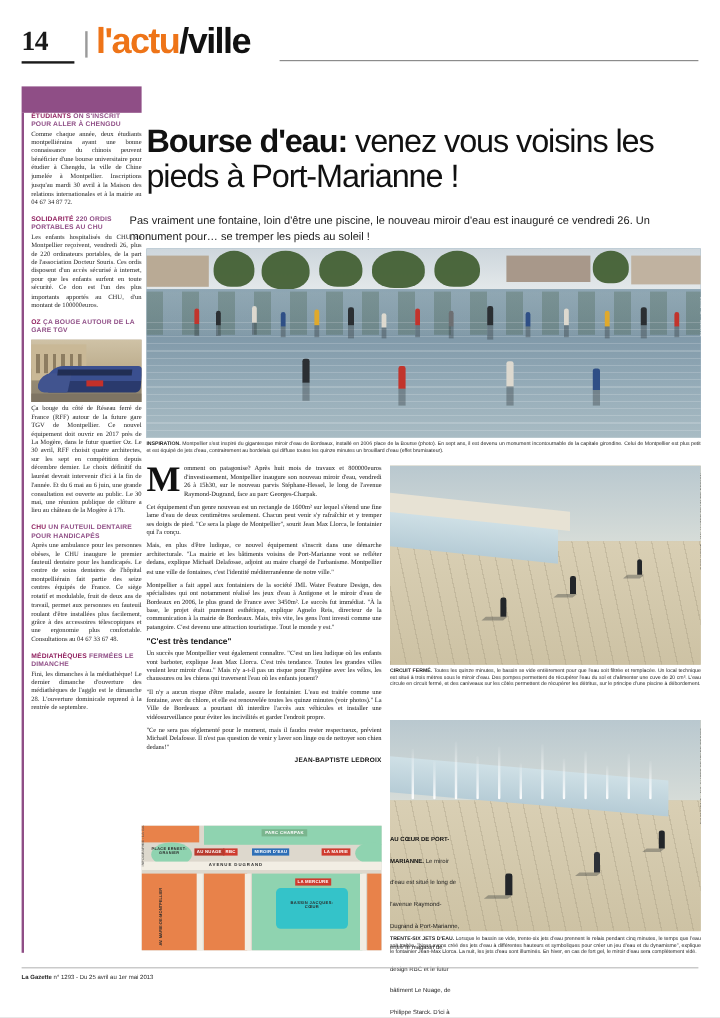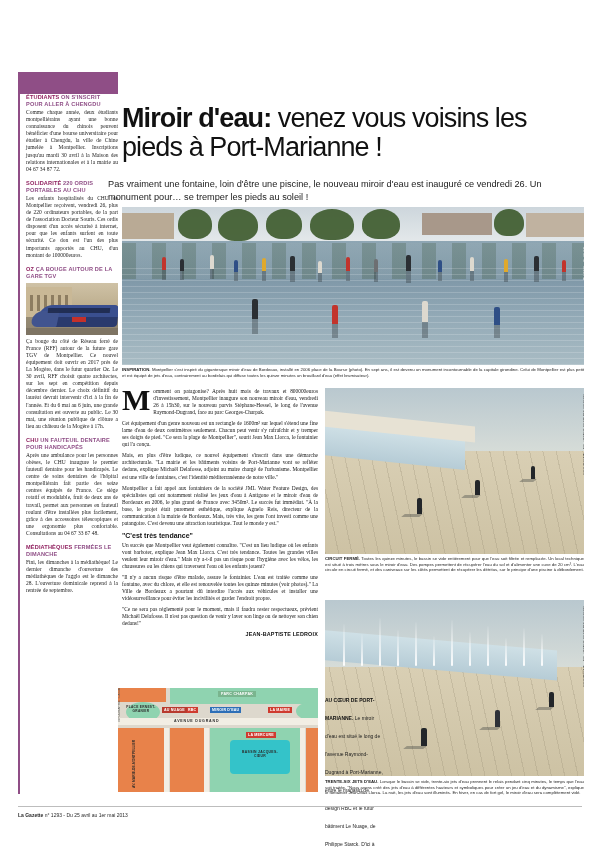--- a/index.html
+++ b/index.html
@@ -128,20 +128,27 @@
   .foot-rule{position:absolute;left:18px;top:806px;width:564px;height:1px;background:#bdbdbd;}
   .footer{position:absolute;left:18px;top:812px;font-size:5px;color:#2a2a2a;
           font-family:"Liberation Sans",sans-serif;}
   .footer b{font-weight:bold;}
 </style>
 </head>
 <body>
 
 <div class="page">
 
+  <div class="masthead">
+    <div class="mh-num">14</div>
+    <div class="mh-rule-num"></div>
+    <div class="mh-bar"></div>
+    <div class="mh-title"><span class="a">l'actu</span><span class="b">/ville</span></div>
+    <div class="mh-rule"></div>
+  </div>
 
   <div class="rapidos-hd">
     <span>Rapidos</span>
   </div>
   <div class="sidebar">
 
     <div class="sb-item">
       <div class="sb-kicker"><span class="lead">ÉTUDIANTS</span> <span>ON S'INSCRIT POUR ALLER À CHENGDU</span></div>
       <div class="sb-body">Comme chaque année, deux étudiants montpelliérains ayant une bonne connaissance du chinois peuvent bénéficier d'une bourse universitaire pour étudier à Chengdu, la ville de Chine jumelée à Montpellier. Inscriptions jusqu'au mardi 30 avril à la Maison des relations internationales et à la mairie au 04 67 34 87 72.</div>
     </div>
@@ -171,21 +178,21 @@
       <div class="sb-body">Après une ambulance pour les personnes obèses, le CHU inaugure le premier fauteuil dentaire pour les handicapés. Le centre de soins dentaires de l'hôpital montpelliérain fait partie des seize centres équipés de France. Ce siège rotatif et modulable, fruit de deux ans de travail, permet aux personnes en fauteuil roulant d'être installées plus facilement, grâce à des accessoires télescopiques et une ergonomie plus confortable. Consultations au 04 67 33 67 48.</div>
     </div>
 
     <div class="sb-item">
       <div class="sb-kicker"><span class="lead">MÉDIATHÈQUES</span> <span>FERMÉES LE DIMANCHE</span></div>
       <div class="sb-body">Fini, les dimanches à la médiathèque! Le dernier dimanche d'ouverture des médiathèques de l'agglo est le dimanche 28. L'ouverture dominicale reprend à la rentrée de septembre.</div>
     </div>
 
   </div>
 
-  <div class="headline"><b>Miroir d'eau:</b><span> venez vous voisins les pieds à Port-Marianne !</span></div>
+  <div class="headline"><b>Bourse d'eau:</b><span> venez vous voisins les pieds à Port-Marianne !</span></div>
   <div class="standfirst">Pas vraiment une fontaine, loin d'être une piscine, le nouveau miroir d'eau est inauguré ce vendredi 26. Un monument pour… se tremper les pieds au soleil !</div>
 
   <div class="hero">
     <div class="hero-sky"></div>
     <div class="hero-bldg" style="left:0;width:52px;height:26px;"></div>
     <div class="hero-bldg" style="left:300px;width:70px;height:22px;background:#a8988a;"></div>
     <div class="hero-bldg" style="left:404px;width:58px;height:24px;background:#c0b2a0;"></div>
     <div class="hero-tree" style="left:56px;width:34px;"></div>
     <div class="hero-tree" style="left:96px;width:40px;height:32px;"></div>
     <div class="hero-tree" style="left:144px;width:36px;"></div>

